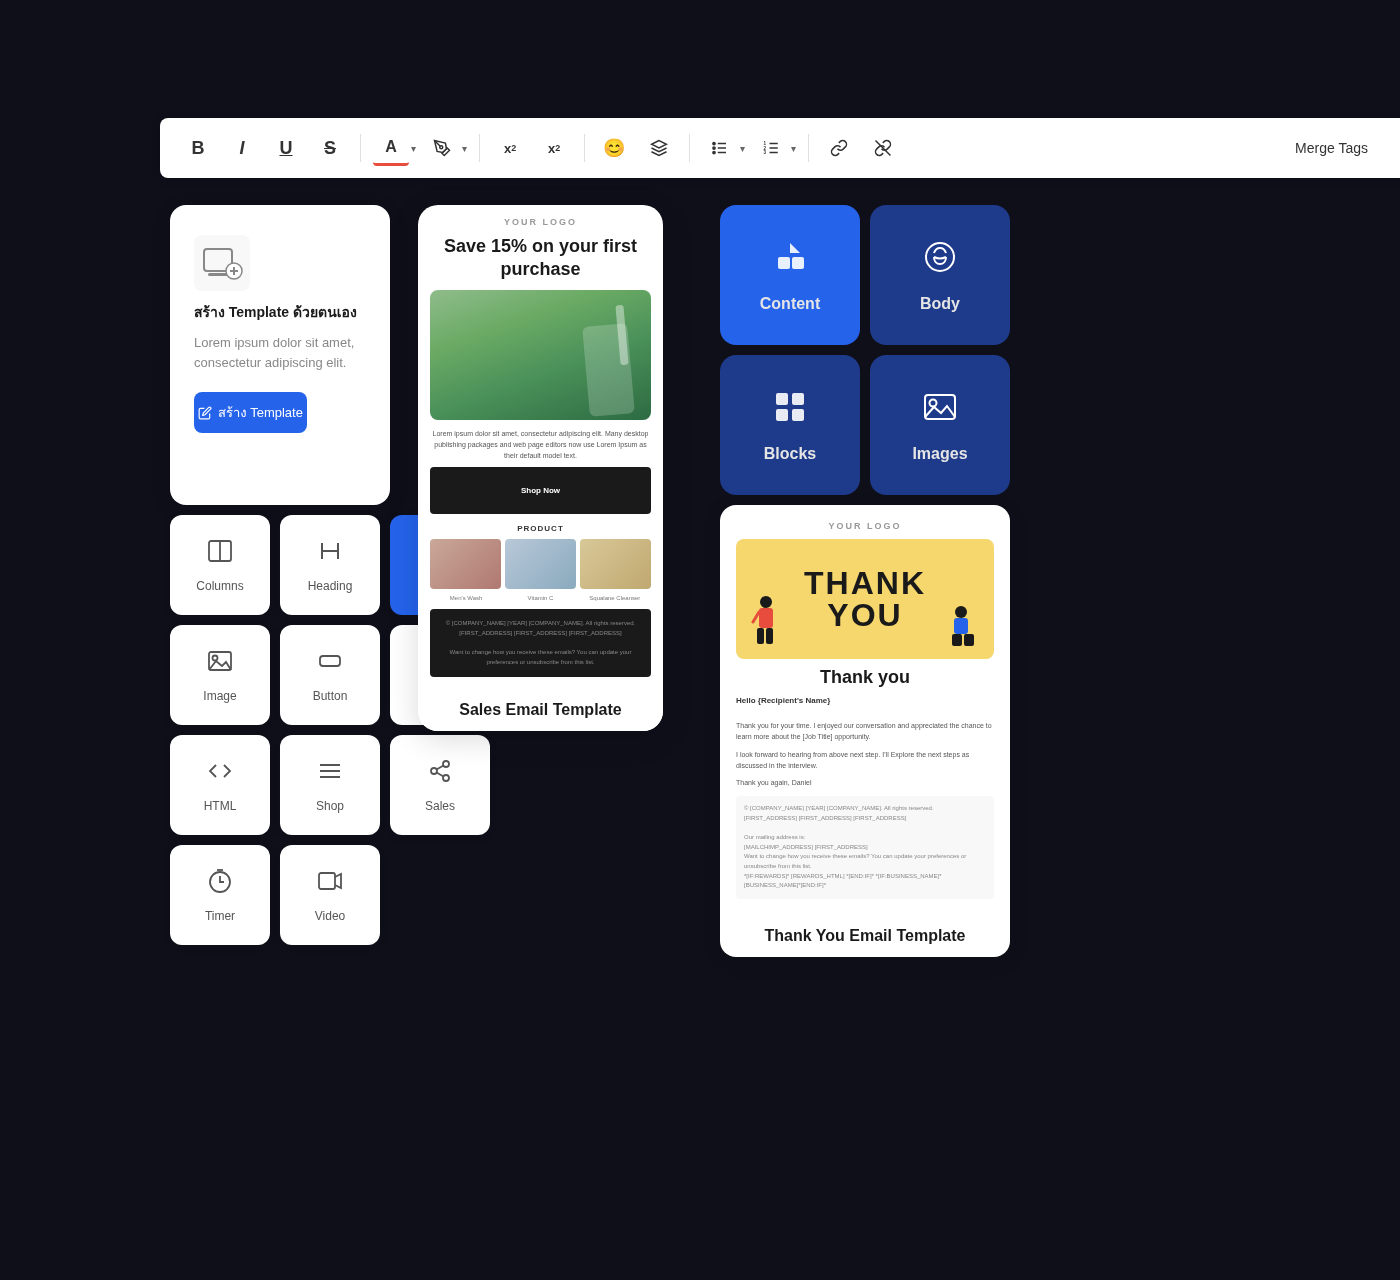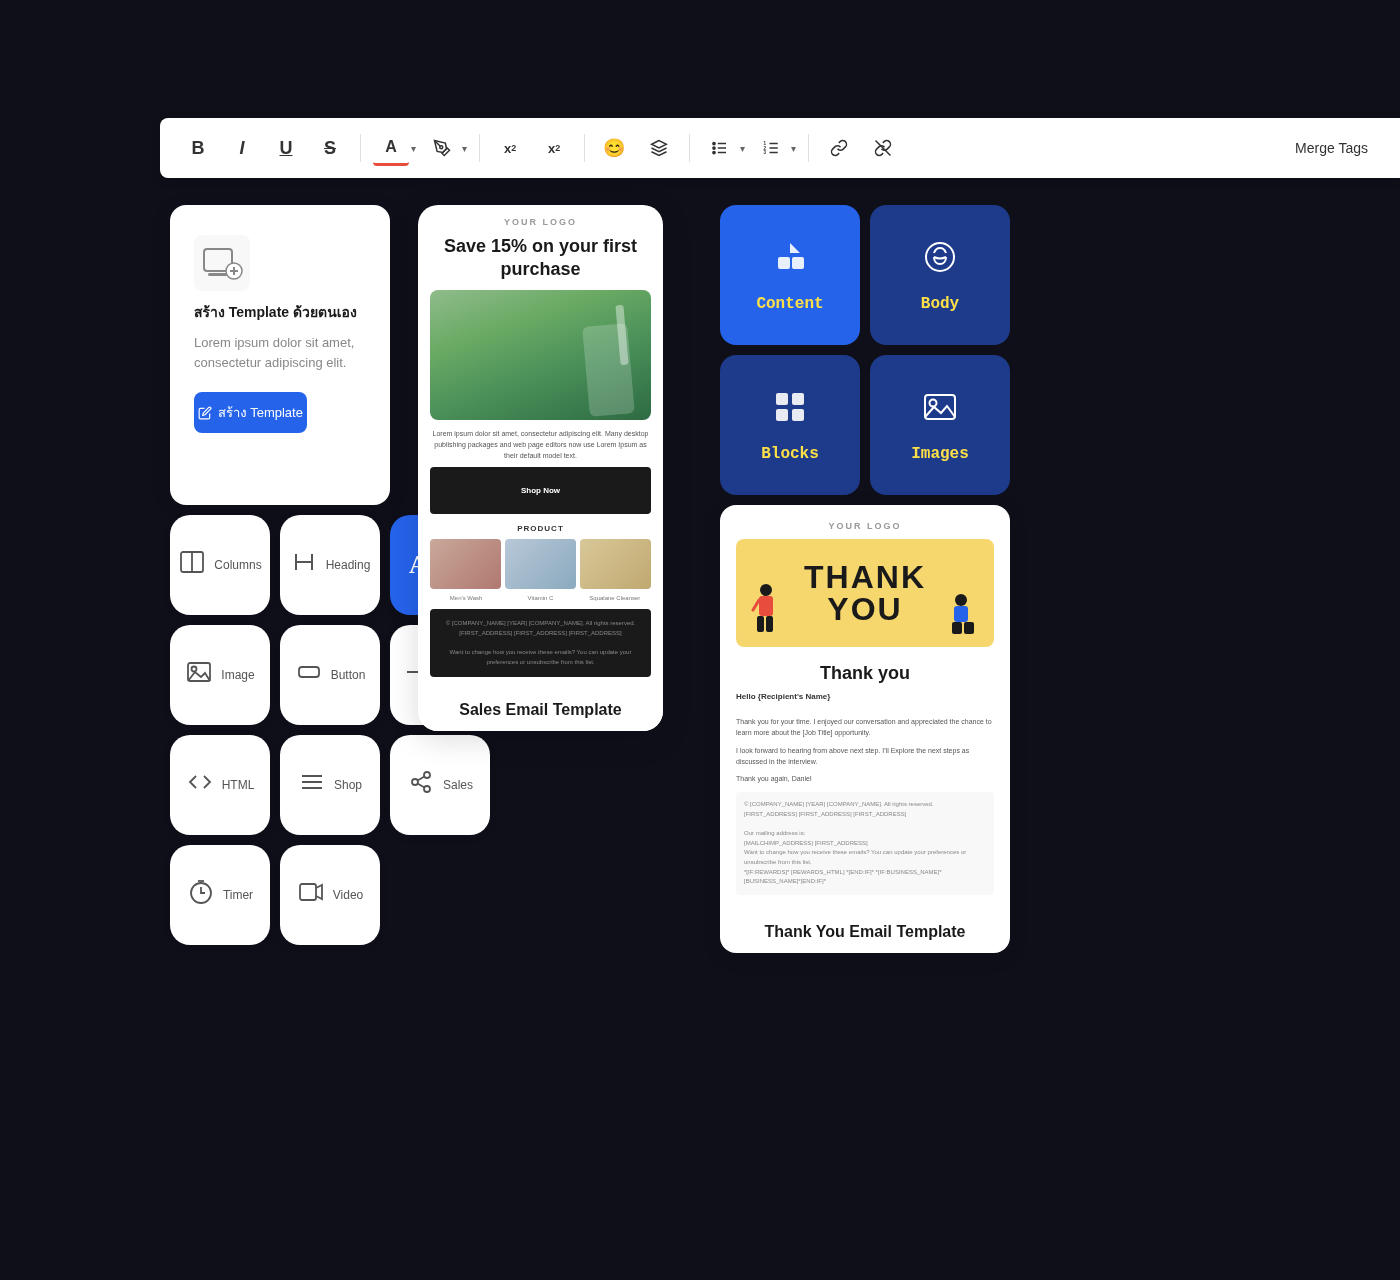--- a/index.html
+++ b/index.html
@@ -146,22 +146,23 @@
       top: 320px;
       left: 10px;
       display: grid;
       grid-template-columns: repeat(3, 100px);
       grid-template-rows: repeat(4, 100px);
       gap: 10px;
     }
 
     .block-item {
       background: white;
-      border-radius: 20px;
-      display: flex;
+      border-radius: 12px;
+      display: flex;
+      flex-direction: column;
       align-items: center;
       justify-content: center;
       gap: 8px;
       cursor: pointer;
       box-shadow: 0 2px 8px rgba(0,0,0,0.08);
     }
 
     .block-item.active {
       background: #2563eb;
       color: white;
@@ -313,22 +314,21 @@
     }
 
     .panel-btn-icon {
       font-size: 32px;
       color: white;
     }
 
     .panel-btn-label {
       font-size: 16px;
       font-weight: 600;
-      color: #fde047;
-      font-family: Liberation Mono, monospace;
+      color: #e5e5e5;
     }
 
     
     .thankyou-card {
       position: absolute;
       top: 310px;
       left: 550px;
       width: 290px;
       background: white;
       border-radius: 16px;
@@ -344,27 +344,27 @@
       text-align: center;
       font-size: 9px;
       font-weight: bold;
       color: #999;
       letter-spacing: 2px;
       margin-bottom: 8px;
     }
 
     .thankyou-hero {
       width: 100%;
-      height: 108px;
+      height: 120px;
       background: #f5d76e;
       border-radius: 8px;
       display: flex;
       align-items: center;
       justify-content: center;
-      margin-bottom: 16px;
+      margin-bottom: 8px;
       position: relative;
       overflow: hidden;
     }
 
     .thankyou-title {
       font-size: 18px;
       font-weight: 700;
       color: #1a1a1a;
       text-align: center;
       margin-bottom: 8px;

